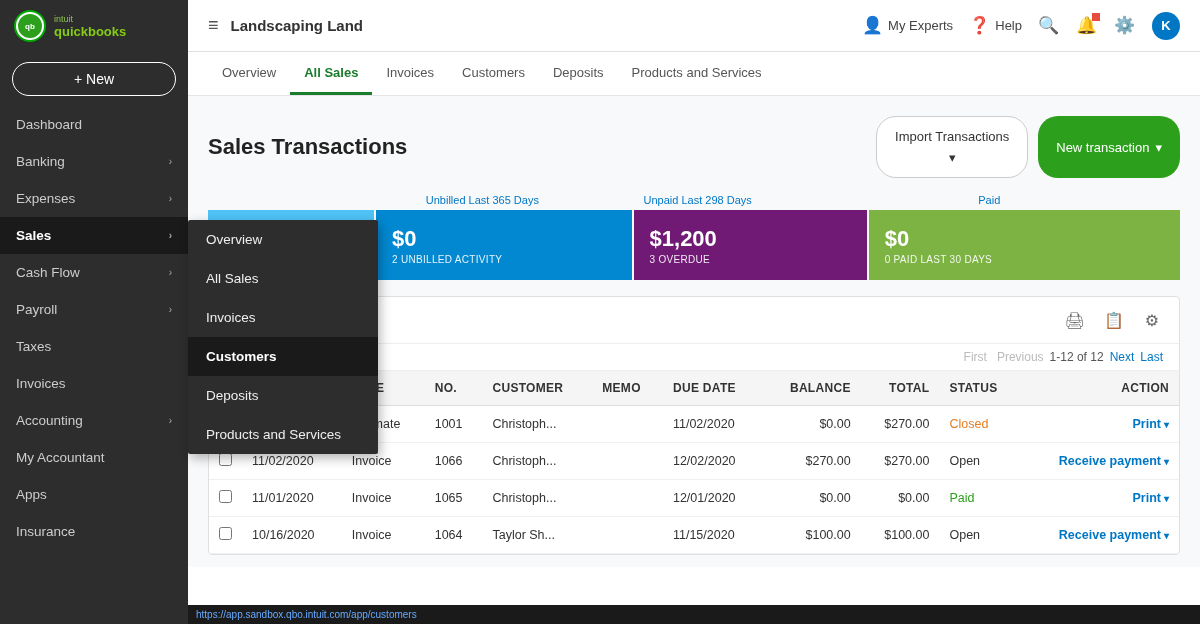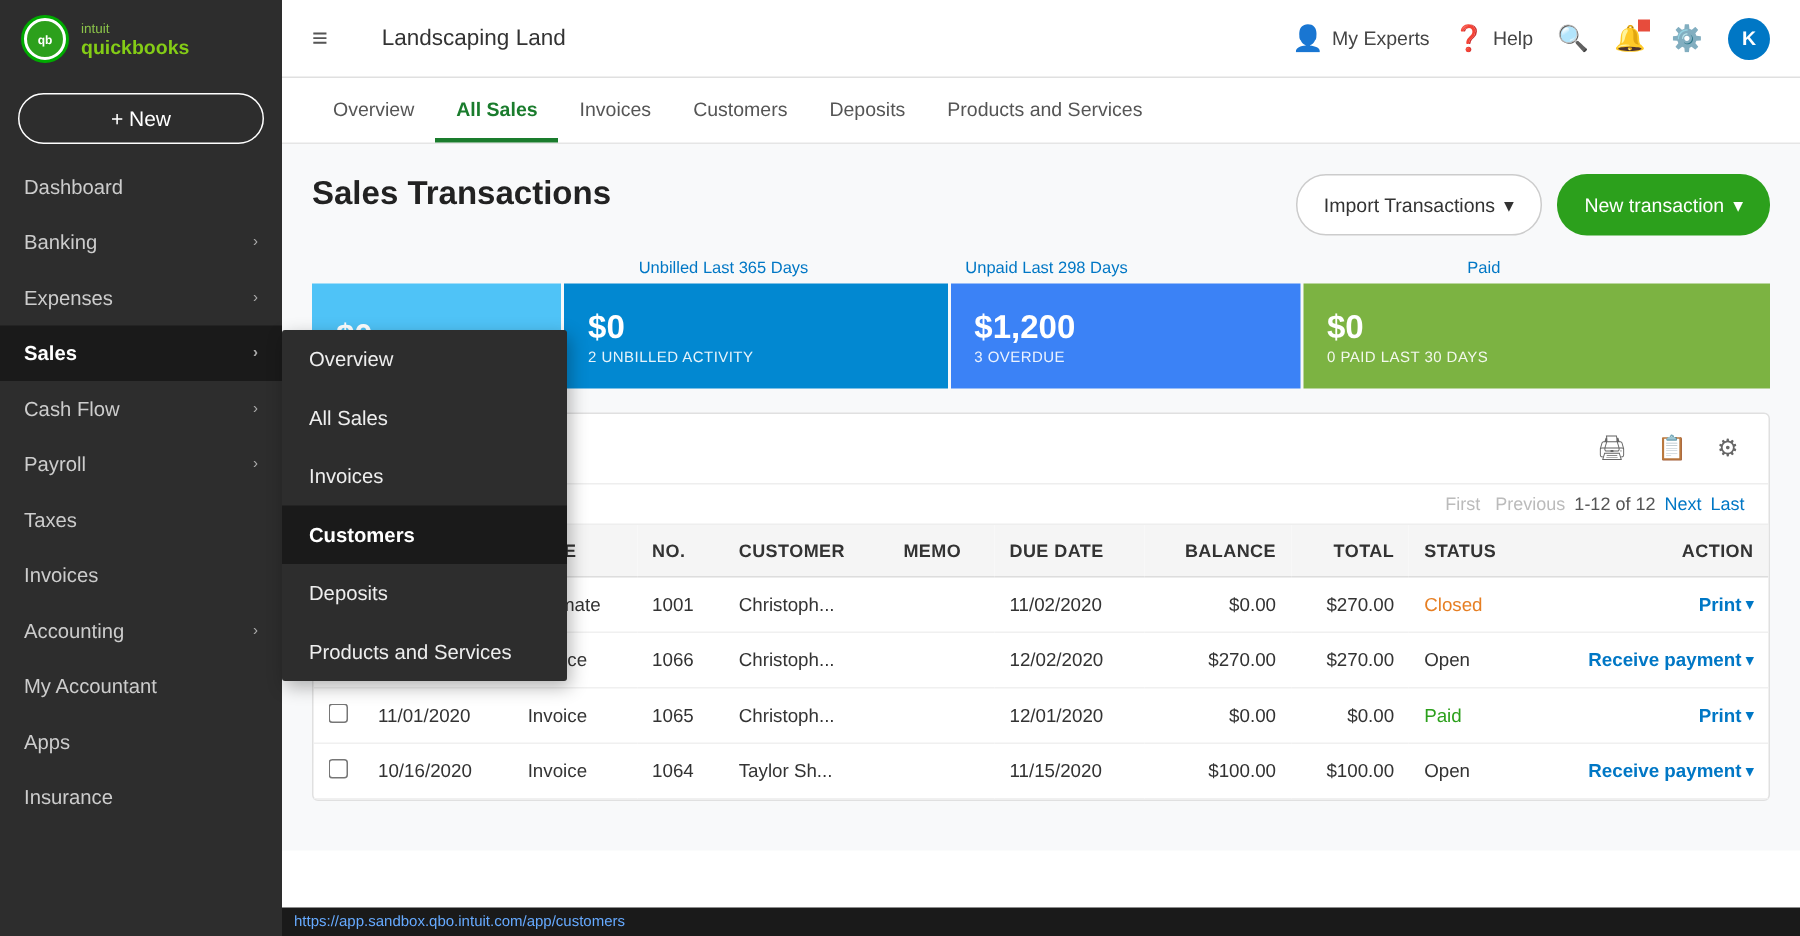--- a/index.html
+++ b/index.html
@@ -22,51 +22,51 @@
     .sidebar-item .chevron { font-size: 10px; color: #aaa; }
     .status-bar { background: #1a1a1a; padding: 4px 8px; font-size: 10px; color: #6af; margin-top: 38px; }
 
     
     .main { flex: 1; display: flex; flex-direction: column; overflow: hidden; }
 
     
     .topbar { height: 52px; background: #fff; border-bottom: 1px solid #e0e0e0; display: flex; align-items: center; padding: 0 20px; justify-content: space-between; }
     .topbar-left { display: flex; align-items: center; gap: 12px; }
     .menu-icon { font-size: 18px; color: #555; cursor: pointer; }
-    .company-name { font-size: 15px; font-weight: 400; color: #333; margin-left: 24px; }
+    .company-name { font-size: 15px; font-weight: 700; color: #333; }
 
     .topbar-right { display: flex; align-items: center; gap: 16px; }
     .topbar-btn { display: flex; align-items: center; gap: 5px; color: #444; cursor: pointer; font-size: 13px; }
     .topbar-icon { width: 22px; height: 22px; border-radius: 50%; display: flex; align-items: center; justify-content: center; font-size: 14px; }
     .avatar { width: 28px; height: 28px; border-radius: 50%; background: #0077c5; color: #fff; display: flex; align-items: center; justify-content: center; font-size: 13px; font-weight: bold; cursor: pointer; }
 
     
     .subtabs { display: flex; align-items: center; padding: 0 20px; border-bottom: 1px solid #e5e5e5; background: #fff; height: 44px; }
     .subtab { padding: 12px 14px; font-size: 13px; color: #555; cursor: pointer; border-bottom: 3px solid transparent; margin-bottom: -1px; }
     .subtab.active { color: #1a7c2d; border-bottom-color: #1a7c2d; font-weight: 600; }
 
     
     .page-content { flex: 1; overflow-y: auto; background: #f8f9fa; padding: 20px; }
 
     
-    .page-header { display: flex; justify-content: space-between; margin-bottom: 16px; }
+    .page-header { display: flex; align-items: center; justify-content: space-between; margin-bottom: 16px; }
     .page-title { font-size: 22px; font-weight: 600; color: #222; }
     .header-actions { display: flex; gap: 10px; }
 
-    .import-btn { border: 1.5px solid #ccc; background: #fff; border-radius: 20px; padding: 12px 18px; font-size: 13px; cursor: pointer; display: flex; align-items: center; gap: 6px; color: #333; }
+    .import-btn { border: 1.5px solid #ccc; background: #fff; border-radius: 20px; padding: 12px 18px; font-size: 13px; cursor: pointer; display: flex; align-items: center; gap: 6px; color: #333; flex-direction: column; }
 
     .new-transaction-btn { background: #2ca01c; color: #fff; border: none; border-radius: 20px; padding: 9px 18px; font-size: 13px; cursor: pointer; display: flex; align-items: center; gap: 6px; font-weight: 500; }
 
     .card { padding: 14px 16px; min-height: 70px; display: flex; flex-direction: column; justify-content: center; }
     .card-amount { font-size: 22px; font-weight: 700; color: #fff; }
     .card-subtitle { font-size: 10px; color: rgba(255,255,255,0.9); margin-top: 2px; text-transform: uppercase; letter-spacing: 0.3px; }
 
     .card-blue { background: #4fc3f7; }
     .card-blue-dark { background: #0288d1; }
-    .card-orange { background: #3b82f6; }
+    .card-orange { background: #701a75; }
     .card-gray { background: #9e9e9e; }
     .card-green { background: #7cb342; }
 
     .cards-row { display: flex; gap: 2px; }
     .cards-row .card { flex: 1; }
 
     
     .table-section { background: #fff; border: 1px solid #e0e0e0; border-radius: 4px; }
     .filter-dropdown { border: 1px solid #ccc; border-radius: 4px; padding: 5px 10px; font-size: 12px; cursor: pointer; background: #fff; display: flex; align-items: center; gap: 4px; }
     .toolbar-icon-btn { background: none; border: none; cursor: pointer; color: #666; font-size: 16px; padding: 2px 4px; }

